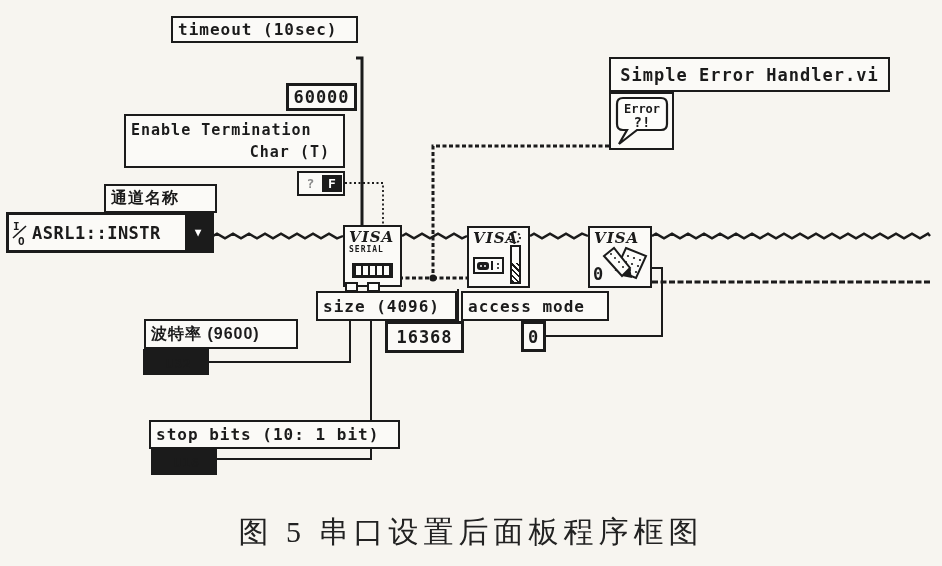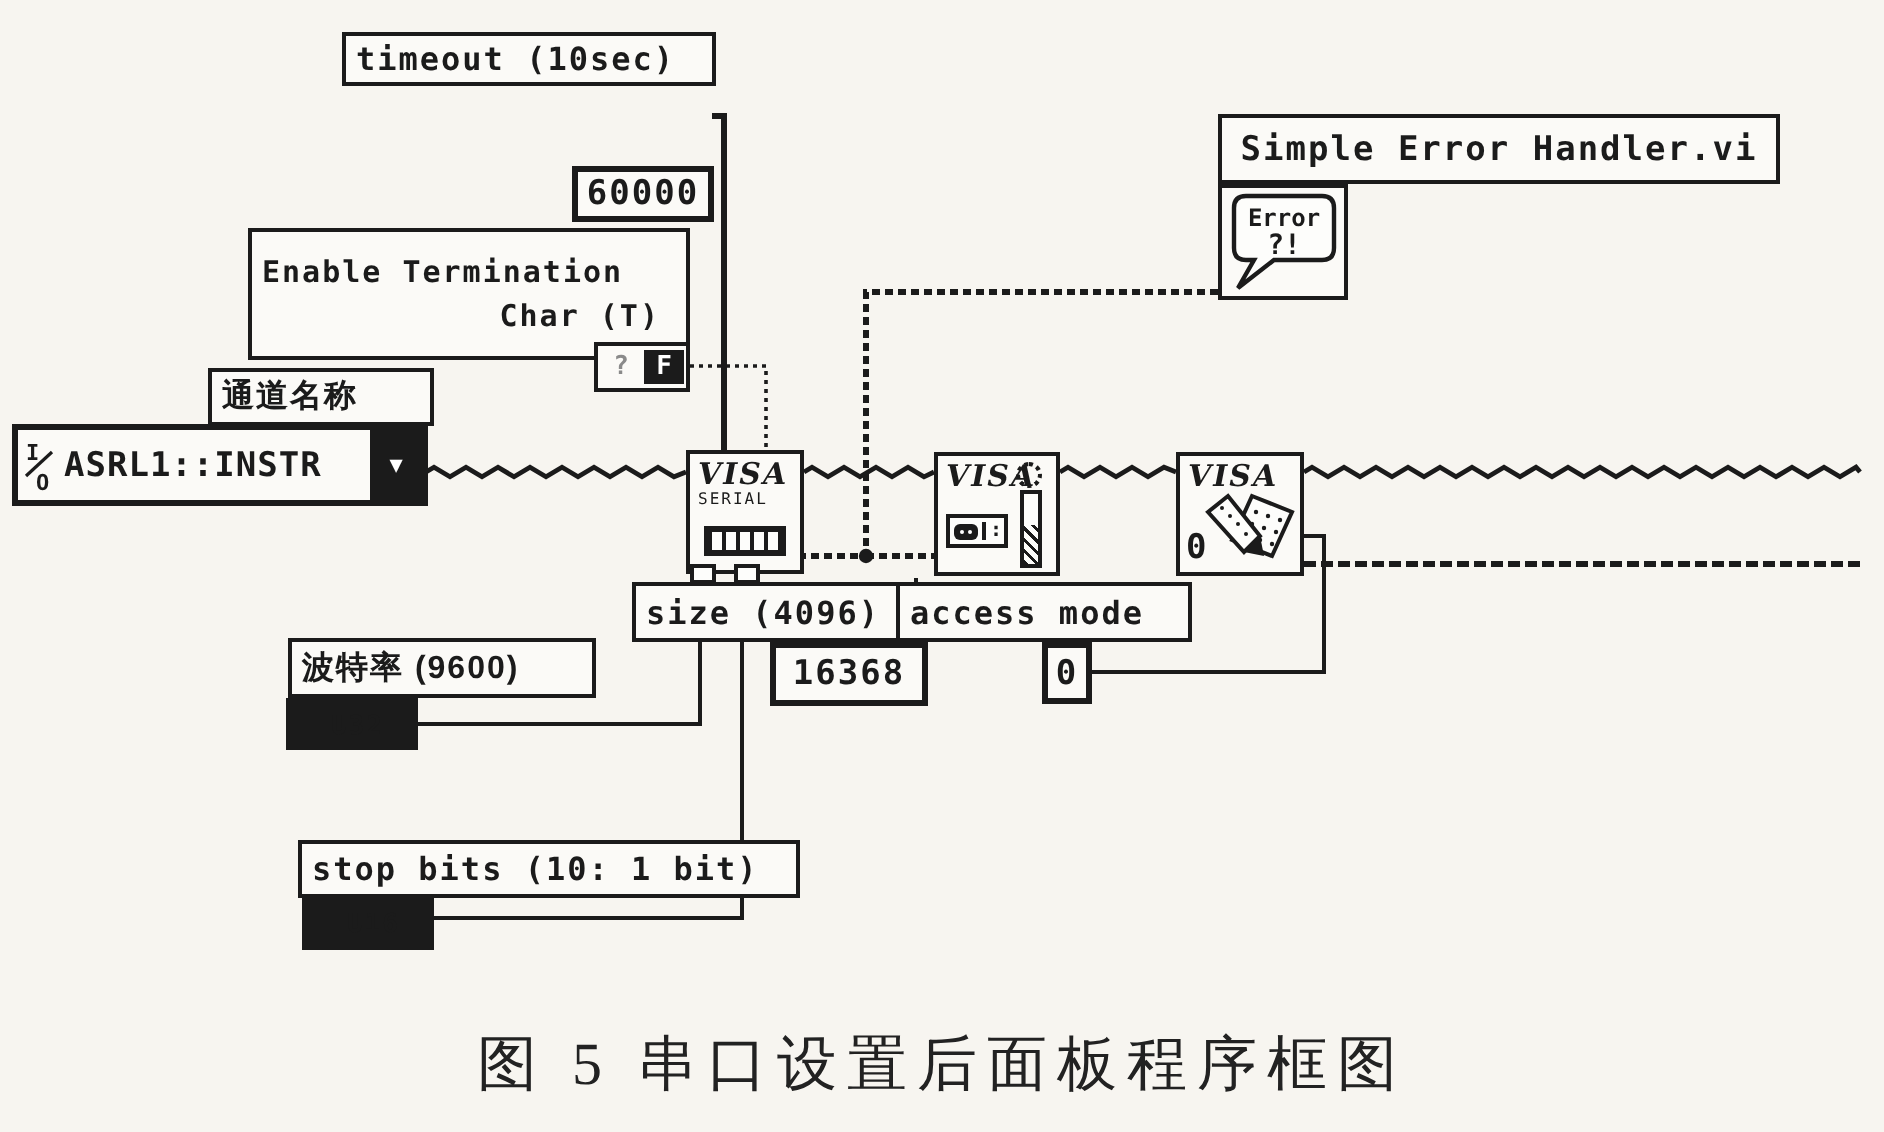--- a/index.html
+++ b/index.html
@@ -62,21 +62,21 @@
     <path d="M546 336 H662 V268 H652" fill="none" stroke="#1b1b1b" stroke-width="2"></path>
   </svg>
 
   <div class="abs node lbl" style="left:171px;top:16px;width:187px;height:27px;">
     <span>timeout (10sec)</span>
   </div>
   <div class="abs node val" style="left:286px;top:43px;width:71px;height:28px;margin-top:40px;">
     <span>60000</span>
   </div>
 
-  <div class="abs node lbl two-line" style="left:124px;top:114px;width:221px;height:66px;font-size:15px;">
+  <div class="abs node lbl two-line" style="left:124px;top:114px;width:221px;height:54px;font-size:15px;">
     <span class="l1">Enable Termination</span>
     <span class="l2">Char (T)</span>
   </div>
   <div class="abs node boolF" style="left:297px;top:171px;width:48px;height:25px;">
     <span class="q">?</span>
     <span class="tile">F</span>
   </div>
 
   <div class="abs node lbl" style="left:104px;top:184px;width:113px;height:29px;font-family:'Liberation Sans',sans-serif;">
     <span>通道名称</span>
@@ -88,21 +88,21 @@
       <text x="7" y="26" font-size="11" font-weight="bold" fill="#1b1b1b" font-family="monospace">O</text>
     </svg>
     <span class="txt">ASRL1::INSTR</span>
     <span class="ddown">
         <span>▼</span>
       </span>
   </div>
 
   <div class="abs node blk" style="left:343px;top:225px;width:59px;height:62px;">
     <div class="visa-title" style="margin:3px 0 0 4px;">VISA</div>
-    <div style="font-size:8px;font-weight:normal;letter-spacing:1px;margin-left:4px;">SERIAL</div>
+    <div style="font-size:8px;font-weight:bold;letter-spacing:1px;margin-left:4px;">SERIAL</div>
     <div class="dipbar abs" style="left:7px;top:36px;width:41px;height:15px;">
       <span class="dip"></span>
         <span class="dip"></span>
         <span class="dip"></span>
         <span class="dip"></span>
         <span class="dip"></span>
     </div>
   </div>
   <div class="abs node stub" style="left:345px;top:282px;width:13px;height:10px;"></div>
   <div class="abs node stub" style="left:367px;top:282px;width:13px;height:10px;"></div>
@@ -148,21 +148,21 @@
     <div class="abs" style="left:3px;top:36px;font-size:17px;font-weight:bold;">0</div>
   </div>
 
   <div class="abs node lbl" style="left:316px;top:291px;width:141px;height:30px;">
     <span>size (4096)</span>
   </div>
   <div class="abs node val" style="left:385px;top:321px;width:79px;height:32px;">
     <span>16368</span>
   </div>
 
-  <div class="abs node lbl" style="left:448px;top:291px;width:148px;height:30px;">
+  <div class="abs node lbl" style="left:461px;top:291px;width:148px;height:30px;">
     <span>access mode</span>
   </div>
   <div class="abs node val" style="left:521px;top:321px;width:25px;height:31px;">
     <span>0</span>
   </div>
 
   <div class="abs node lbl" style="left:609px;top:57px;width:281px;height:35px;font-size:17px;justify-content:center;">
     <span>Simple Error Handler.vi</span>
   </div>
   <div class="abs node blk" style="left:609px;top:92px;width:65px;height:58px;">

